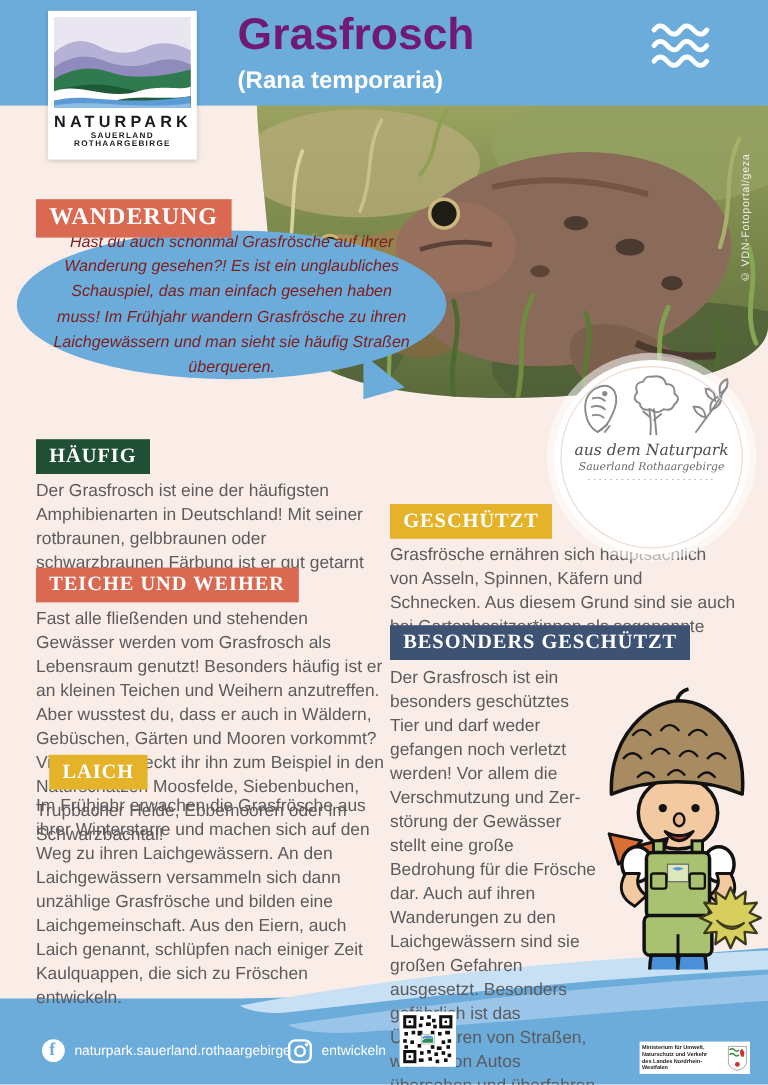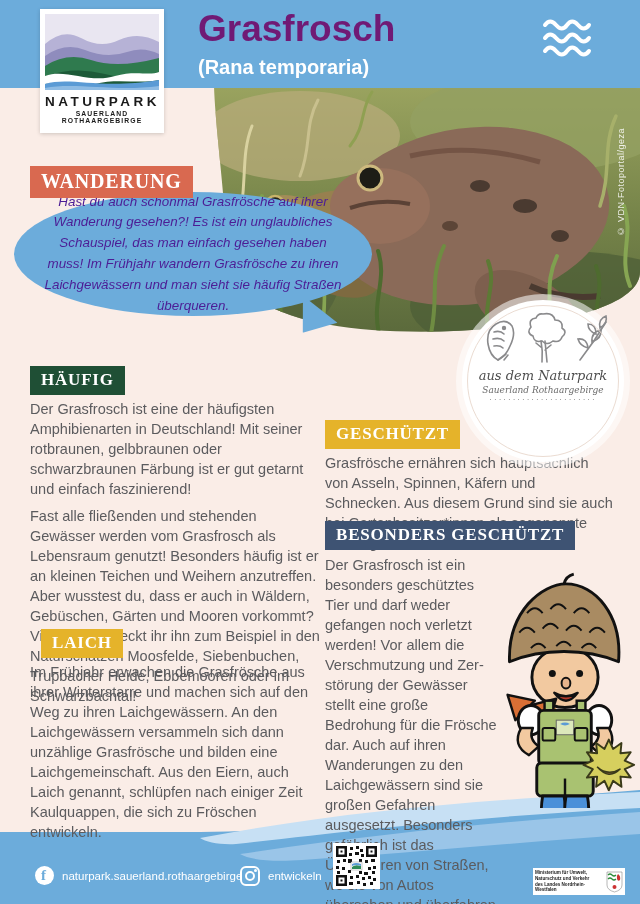--- a/index.html
+++ b/index.html
@@ -29,21 +29,21 @@
   .label-orange{background:#D96950;}
   .label-green{background:#1F4F35;}
   .label-yellow{background:#E5B32A;}
   .label-navy{background:#3E5373;}
 
   
   .bubble{position:absolute;left:14px;top:192px;width:358px;height:124px;background:#6CACDB;
           border-radius:50%;z-index:3;display:flex;align-items:center;justify-content:center;}
   .bubble-tail{position:absolute;left:298px;top:300px;width:40px;height:36px;background:#6CACDB;
                clip-path:polygon(0 0,100% 50%,22% 100%);transform:rotate(14deg);z-index:3;}
-  .bubble-text{width:306px;color:#4c1d95;font-style:italic;font-size:13.4px;line-height:1.55;text-align:center;}
+  .bubble-text{width:306px;color:#7f1d1d;font-style:italic;font-size:13.4px;line-height:1.55;text-align:center;}
 
   
   .badge{position:absolute;left:462px;top:300px;width:162px;height:162px;background:#fff;border-radius:50%;
          z-index:4;box-shadow:0 0 0 6px rgba(255,255,255,.55);text-align:center;}
   .badge::after{content:'';position:absolute;inset:5px;border:1px solid #EBDCD2;border-radius:50%;}
   .badge-icons{margin-top:12px;height:52px;}
   .badge-title{font-family:"Liberation Serif",serif;font-weight:bold;font-size:28px;color:#7B7B7D;
                letter-spacing:1px;line-height:1;margin-top:-2px;}
   .badge-sub{font-family:"DejaVu Serif",serif;font-style:italic;font-size:13px;color:#4f4f4f;margin-top:4px;}
   .badge-region{font-family:"DejaVu Serif",serif;font-style:italic;font-size:9px;color:#6b6b6b;margin-top:2px;}
@@ -202,20 +202,21 @@
       </svg>
     </div>
     <div class="badge-sub">aus dem Naturpark</div>
     <div class="badge-region">Sauerland Rothaargebirge</div>
     <div class="badge-dots">·······················</div>
   </div>
 
   <div class="label label-green" style="left:30px;top:366px;font-size:17px;">HÄUFIG</div>
   <div class="para" style="left:30px;top:399px;width:288px;">Der Grasfrosch ist eine der häufigsten Amphibienar­ten in Deutschland! Mit seiner rotbraunen, gelbbrau­nen oder schwarzbraunen Färbung ist er gut getarnt und einfach faszinierend!</div>
 
+  <div class="label label-orange" style="left:30px;top:473px;font-size:17px;">TEICHE UND WEIHER</div>
   <div class="para" style="left:30px;top:506px;width:290px;">Fast alle fließenden und stehenden Gewässer werden vom Grasfrosch als Lebensraum genutzt! Besonders häufig ist er an kleinen Teichen und Weihern anzu­treffen. Aber wusstest du, dass er auch in Wäldern, Gebüschen, Gärten und Mooren vorkommt? Vielleicht entdeckt ihr ihn zum Beispiel in den Naturschätzen Moosfelde, Siebenbuchen, Trupbacher Heide, Ebbe­mooren oder im Schwarzbachtal!</div>
 
   <div class="label label-yellow" style="left:30px;top:629px;font-size:17px;margin-left:11px;">LAICH</div>
   <div class="para" style="left:30px;top:662px;width:285px;">Im Frühjahr erwachen die Grasfrösche aus ihrer Winterstarre und machen sich auf den Weg zu ihren Laichgewässern. An den Laichgewässern versammeln sich dann unzählige Grasfrösche und bilden eine Laichgemeinschaft. Aus den Eiern, auch Laich ge­nannt, schlüpfen nach einiger Zeit Kaulquappen, die sich zu Fröschen entwickeln.</div>
 
   <div class="label label-yellow" style="left:325px;top:420px;font-size:17px;">GESCHÜTZT</div>
   <div class="para" style="left:325px;top:453px;width:290px;">Grasfrösche ernähren sich hauptsächlich von Asseln, Spinnen, Käfern und Schnecken. Aus diesem Grund sind sie auch bei Gartenbesitzer*innen als sogenann­te Nützlinge beliebt.</div>
 
   <div class="label label-navy" style="left:325px;top:521px;font-size:17px;">BESONDERS GESCHÜTZT</div>
   <div class="para" style="left:325px;top:555px;width:172px;">Der Grasfrosch ist ein beson­ders geschütztes Tier und darf weder gefangen noch verletzt werden! Vor allem die Verschmutzung und Zer­störung der Gewässer stellt eine große Bedrohung für die Frösche dar. Auch auf ihren Wanderungen zu den Laichge­wässern sind sie großen Ge­fahren ausgesetzt. Besonders gefährlich ist das Überqueren von Straßen, wo sie von Autos übersehen und überfahren werden können!</div>

